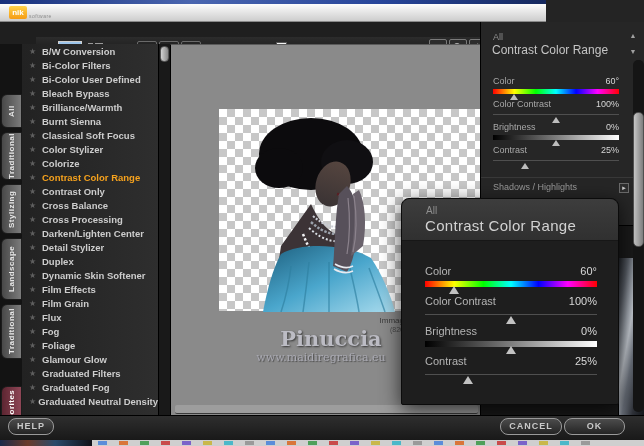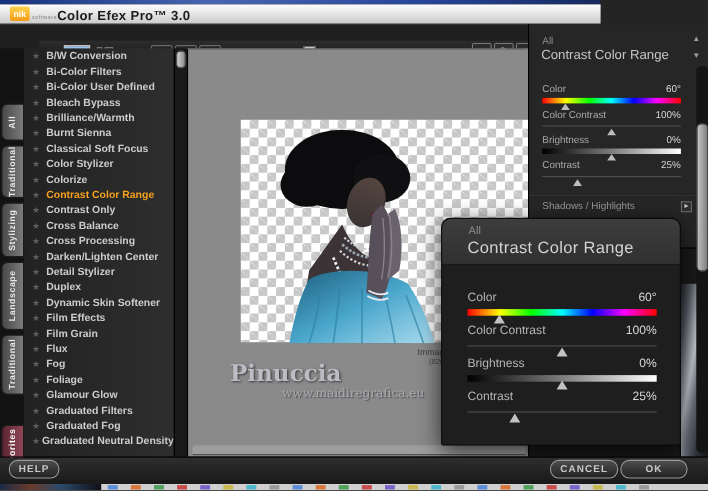--- a/index.html
+++ b/index.html
@@ -73,21 +73,21 @@
   
   .preview{left:170px;top:44px;width:310px;height:371px;background:#8a8a8a;
     border-top:1px solid #5a5a5a;border-left:1px solid #000;}
   .checker{position:absolute;left:48px;top:64px;width:262px;height:202px;
     background-color:#fff;
     background-image:
       linear-gradient(45deg,#c7c7c7 25%,transparent 25%,transparent 75%,#c7c7c7 75%),
       linear-gradient(45deg,#c7c7c7 25%,#ffffff 25%,#ffffff 75%,#c7c7c7 75%);
     background-size:16px 16px;background-position:0 0,8px 8px;}
   .figure{position:absolute;left:80px;top:71px;}
-  .wm-title{position:absolute;left:38px;top:281px;width:200px;
+  .wm-title{position:absolute;left:60px;top:281px;width:200px;text-align:center;
     font-family:"DejaVu Serif",serif;font-weight:bold;font-size:21px;color:#bcbcc4;
     text-shadow:1px 1px 2px rgba(30,30,30,.75);}
   .wm-url{position:absolute;left:50px;top:306px;width:200px;text-align:center;
     font-family:"DejaVu Serif",serif;font-size:11px;color:#a9a9b2;
     text-shadow:1px 1px 1px rgba(40,40,40,.6);}
   .info-top{position:absolute;left:140px;top:271px;width:93px;text-align:right;font-size:8px;color:#3a3a3a;}
   .info-bottom{position:absolute;left:140px;top:281px;width:93px;text-align:right;font-size:7px;color:#4a4a4a;}
   .hbar{position:absolute;left:4px;top:360px;width:303px;height:9px;background:#9d9d9d;border-radius:2px;
     border-bottom:1px solid #3a3a3a;}
 
@@ -147,21 +147,20 @@
 <body>
 
 <div class="screen">
 
   <div class="abs top-strip"></div>
   <div class="abs corner-dark"></div>
 
   <div class="abs titlebar">
     <div class="logo">nik</div>
     <span class="logo-sub">software</span>
-    <span class="win-title">Color Efex Pro™ 3.0</span>
   </div>
 
   <div class="abs toolbar">
     <div class="tb-thumb"></div>
     <div class="tb-layout">
       <i class="sq1"></i>
         <i class="sq2"></i>
         <i class="rc"></i>
     </div>
     <span class="tb-label" style="left:74px;">Views:</span>

